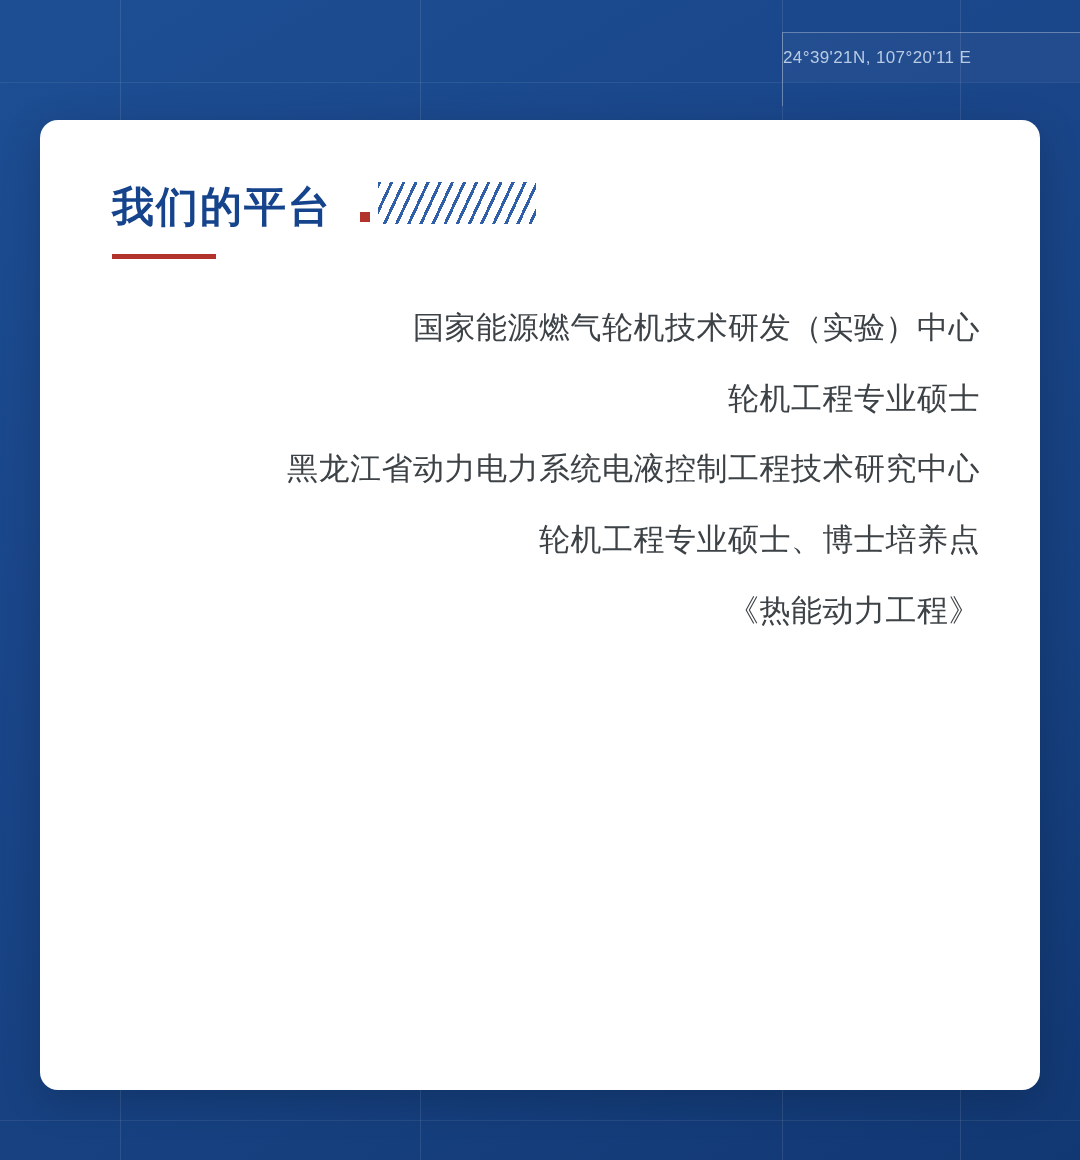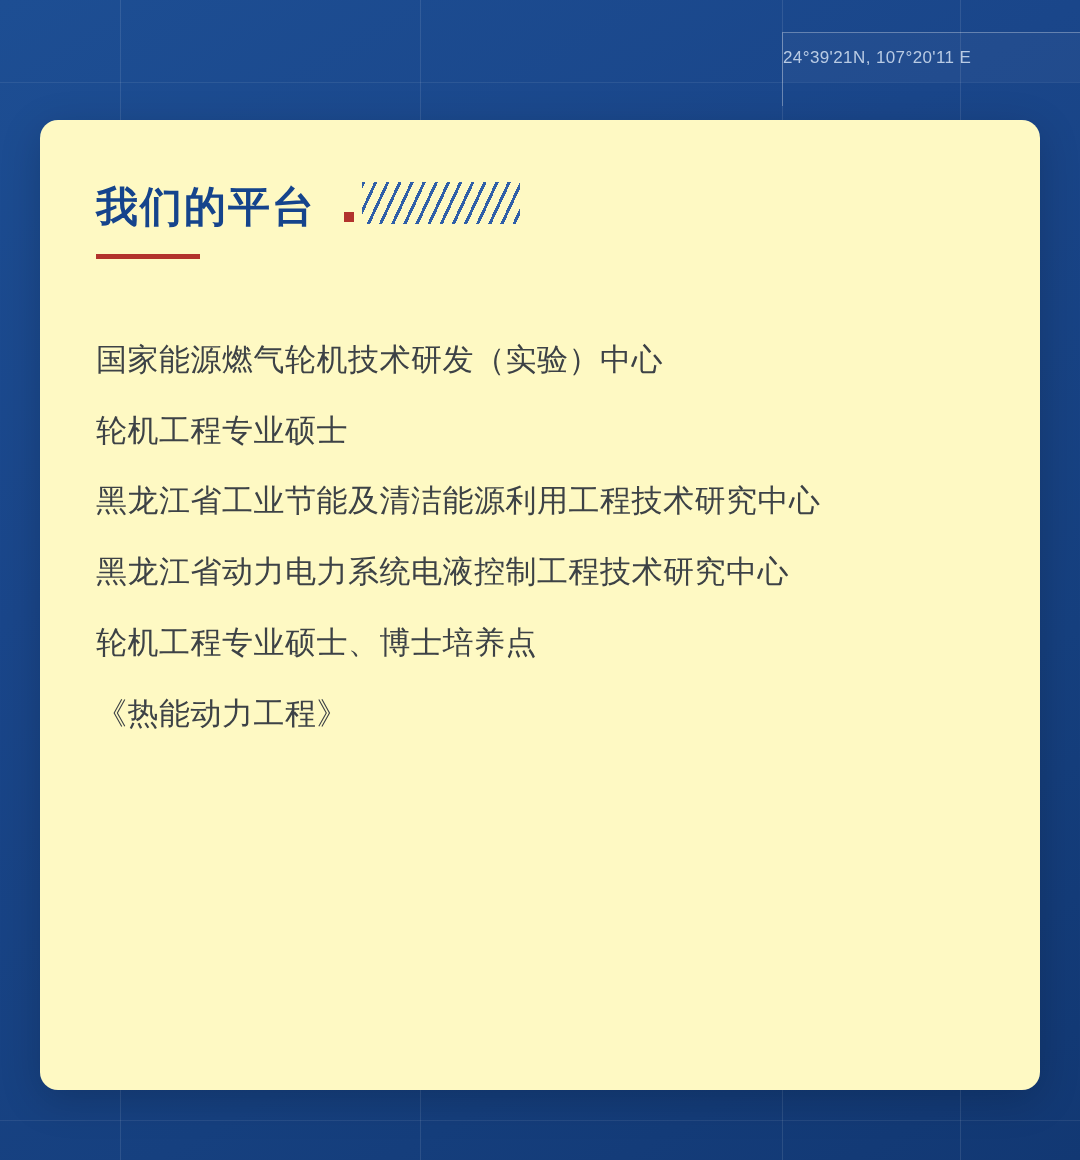--- a/index.html
+++ b/index.html
@@ -71,24 +71,24 @@
     background: rgba(255,255,255,0.28);
   }
 
   
   .card {
     position: absolute;
     left: 40px;
     top: 120px;
     width: 1000px;
     height: 970px;
-    background: #fef9c3;
+    background: #ffffff;
     border-radius: 18px;
     box-shadow: 0 10px 40px rgba(0,0,0,0.18);
-    padding: 62px 60px 40px 56px;
+    padding: 62px 60px 40px 72px;
   }
 
   .title-row {
     display: flex;
     align-items: flex-end;
     gap: 28px;
   }
   .title {
     color: #15448c;
     font-size: 42px;
@@ -119,21 +119,22 @@
     );
   }
   .title-rule {
     margin-top: 26px;
     width: 104px;
     height: 5px;
     background: #b2332c;
   }
 
   .list {
-    margin-top: 84px;
+    margin-top: 52px;
+    text-align: right;
   }
   .list-item {
     color: #3d4246;
     font-size: 31px;
     line-height: 1.12;
     margin-bottom: 36px;
     letter-spacing: 0.5px;
     white-space: nowrap;
   }
   .list-item.journal {
@@ -171,19 +172,18 @@
     <div class="hatch-group">
       <span class="hatch-dot"></span>
       <span class="hatch"></span>
     </div>
   </div>
   <div class="title-rule"></div>
 
   <div class="list">
     <div class="list-item">国家能源燃气轮机技术研发（实验）中心</div>
     <div class="list-item">轮机工程专业硕士</div>
-    <div class="list-item">黑龙江省工业节能及清洁能源利用工程技术研究中心</div>
     <div class="list-item">黑龙江省动力电力系统电液控制工程技术研究中心</div>
     <div class="list-item">轮机工程专业硕士、博士培养点</div>
     <div class="list-item journal">《热能动力工程》</div>
   </div>
 
 </div>
 
 </body></html>

